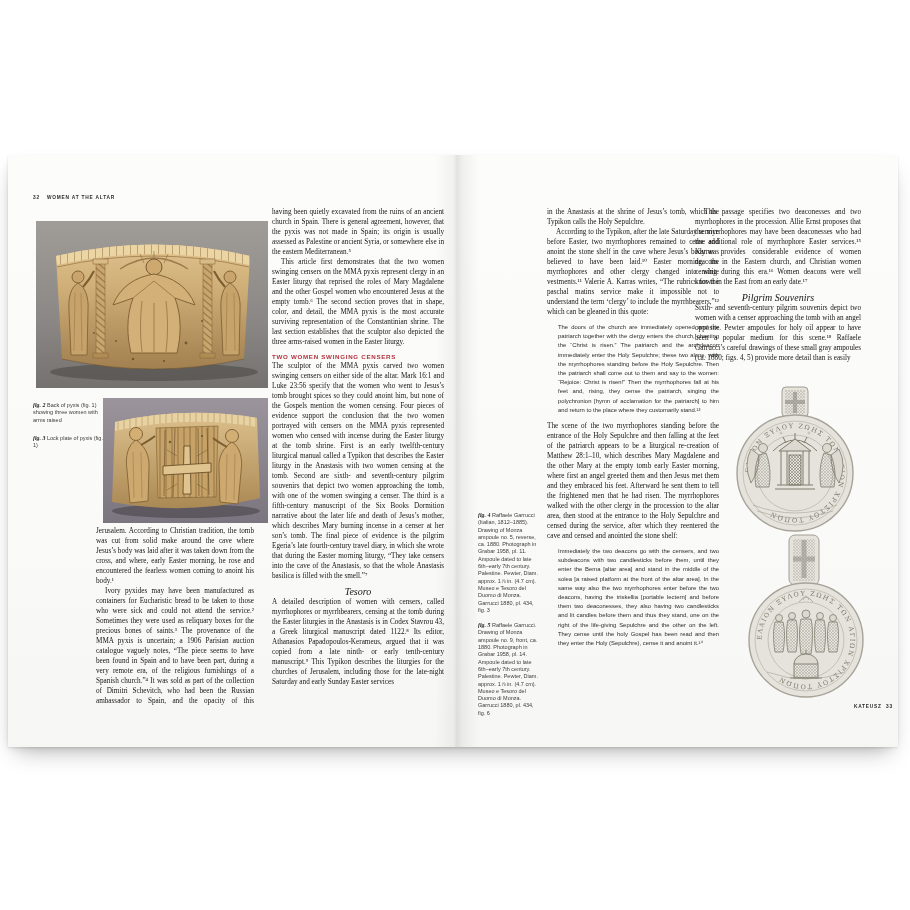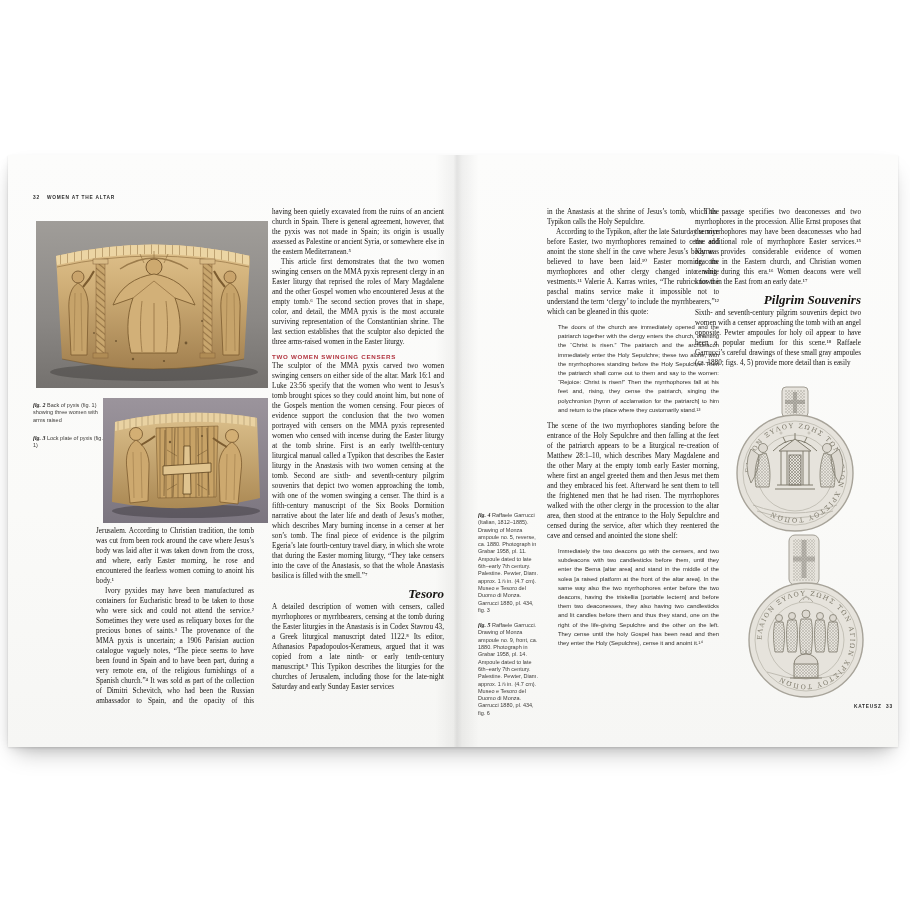--- a/index.html
+++ b/index.html
@@ -22,21 +22,21 @@
     font-size:4.8px;font-weight:bold;letter-spacing:.8px;color:#2b2b2b;white-space:nowrap;
   }
   .folio{margin-right:7px;}
   .col{position:absolute;text-align:justify;color:#171512;overflow:hidden;}
   .col p{margin:0;font-size:7.2px;line-height:10px;}
   .col p.ind{text-indent:9px;}
   .red-head{
     margin:6px 0 1px 0;font-family:"Liberation Sans","DejaVu Sans",sans-serif;
     font-weight:700;font-size:6.2px;letter-spacing:.7px;color:#b1333e;text-align:left;
   }
-  .subhead{margin:5px 0 0 0;font-size:13px;font-style:italic;font-weight:bold;text-align:right;}
+  .subhead{margin:5px 0 0 0;font-size:10px;font-style:italic;font-weight:normal;text-align:center;}
   .quote{
     margin:6px 0 6px 0;padding-left:11px;text-align:justify;
     font-family:"Liberation Sans","DejaVu Sans",sans-serif;
     font-size:5.9px;line-height:9.2px;color:#2e2c29;
   }
   .photo{position:absolute;}
   .photo svg{display:block;width:100%;height:100%;}
   .caption{
     position:absolute;font-family:"Liberation Sans","DejaVu Sans",sans-serif;
     font-size:5.5px;line-height:7.3px;color:#3e3c39;text-align:left;
@@ -197,21 +197,21 @@
       <g>
         <circle cx="129" cy="38" r="6.5" fill="#d3af74" stroke="#6f5129" stroke-width=".8"></circle>
         <path d="M129,44 C137,49 140,60 138,74 L135,106 L117,104 L116,71 C115,58 121,49 129,44 Z" fill="#cda96f" stroke="#7c5c30" stroke-width=".8"></path>
         <path d="M124,49 Q115,44 110,40" stroke="#7c5c30" stroke-width="2" fill="none"></path>
         <path d="M124,56 L123,102 M132,56 L131,102" stroke="#8a683a" stroke-width=".6" opacity=".7"></path>
       </g>
     </svg>
   </div>
 
   <div class="col" style="left:88px;top:371px;width:158px;height:180px;">
-    <p>Jerusalem. According to Christian tradition, the tomb was cut from been rock around the cave where Jesus’s body was laid after it was taken down from the cross, and where, early Easter morning, he rose and encountered the fearless women coming to anoint his body.¹</p>
+    <p>Jerusalem. According to Christian tradition, the tomb was cut from solid make around the cave where Jesus’s body was laid after it was taken down from the cross, and where, early Easter morning, he rose and encountered the fearless women coming to anoint his body.¹</p>
     <p class="ind">Ivory pyxides may have been manufactured as containers for Eucharistic bread to be taken to those who were sick and could not attend the service.² Sometimes they were used as reliquary boxes for the precious bones of saints.³ The provenance of the MMA pyxis is uncertain; a 1906 Parisian auction catalogue vaguely notes, “The piece seems to have been found in Spain and to have been part, during a very remote era, of the religious furnishings of a Spanish church.”⁴ It was sold as part of the collection of Dimitri Schevitch, who had been the Russian ambassador to Spain, and the opacity of this description of its provenance may allude to its</p>
   </div>
 
   <div class="col" style="left:264px;top:52px;width:172px;height:500px;">
     <p>having been quietly excavated from the ruins of an ancient church in Spain. There is general agreement, however, that the pyxis was not made in Spain; its origin is usually assessed as Palestine or ancient Syria, or somewhere else in the eastern Mediterranean.⁵</p>
     <p class="ind">This article first demonstrates that the two women swinging censers on the MMA pyxis represent clergy in an Easter liturgy that reprised the roles of Mary Magdalene and the other Gospel women who encountered Jesus at the empty tomb.⁶ The second section proves that in shape, color, and detail, the MMA pyxis is the most accurate surviving representation of the Constantinian shrine. The last section establishes that the sculptor also depicted the three arms-raised women in the Easter liturgy.</p>
     <h3 class="red-head">TWO WOMEN SWINGING CENSERS</h3>
     <p>The sculptor of the MMA pyxis carved two women swinging censers on either side of the altar. Mark 16:1 and Luke 23:56 specify that the women who went to Jesus’s tomb brought spices so they could anoint him, but none of the Gospels mention the women censing. Four pieces of evidence support the conclusion that the two women portrayed with censers on the MMA pyxis represented women who censed with incense during the Easter liturgy at the tomb shrine. First is an early twelfth-century liturgical manual called a Typikon that describes the Easter liturgy in the Anastasis with two women censing at the tomb. Second are sixth- and seventh-century pilgrim souvenirs that depict two women approaching the tomb, with one of the women swinging a censer. The third is a fifth-century manuscript of the Six Books Dormition narrative about the later life and death of Jesus’s mother, which describes Mary burning incense in a censer at her son’s tomb. The final piece of evidence is the pilgrim Egeria’s late fourth-century travel diary, in which she wrote that during the Easter morning liturgy, “They take censers into the cave of the Anastasis, so that the whole Anastasis basilica is filled with the smell.”⁷</p>
     <h4 class="subhead">Tesoro</h4>
     <p>A detailed description of women with censers, called myrrhophores or myrrhbearers, censing at the tomb during the Easter liturgies in the Anastasis is in Codex Stavrou 43, a Greek liturgical manuscript dated 1122.⁸ Its editor, Athanasios Papadopoulos-Kerameus, argued that it was copied from a late ninth- or early tenth-century manuscript.⁹ This Typikon describes the liturgies for the churches of Jerusalem, including those for the late-night Saturday and early Sunday Easter services</p>

